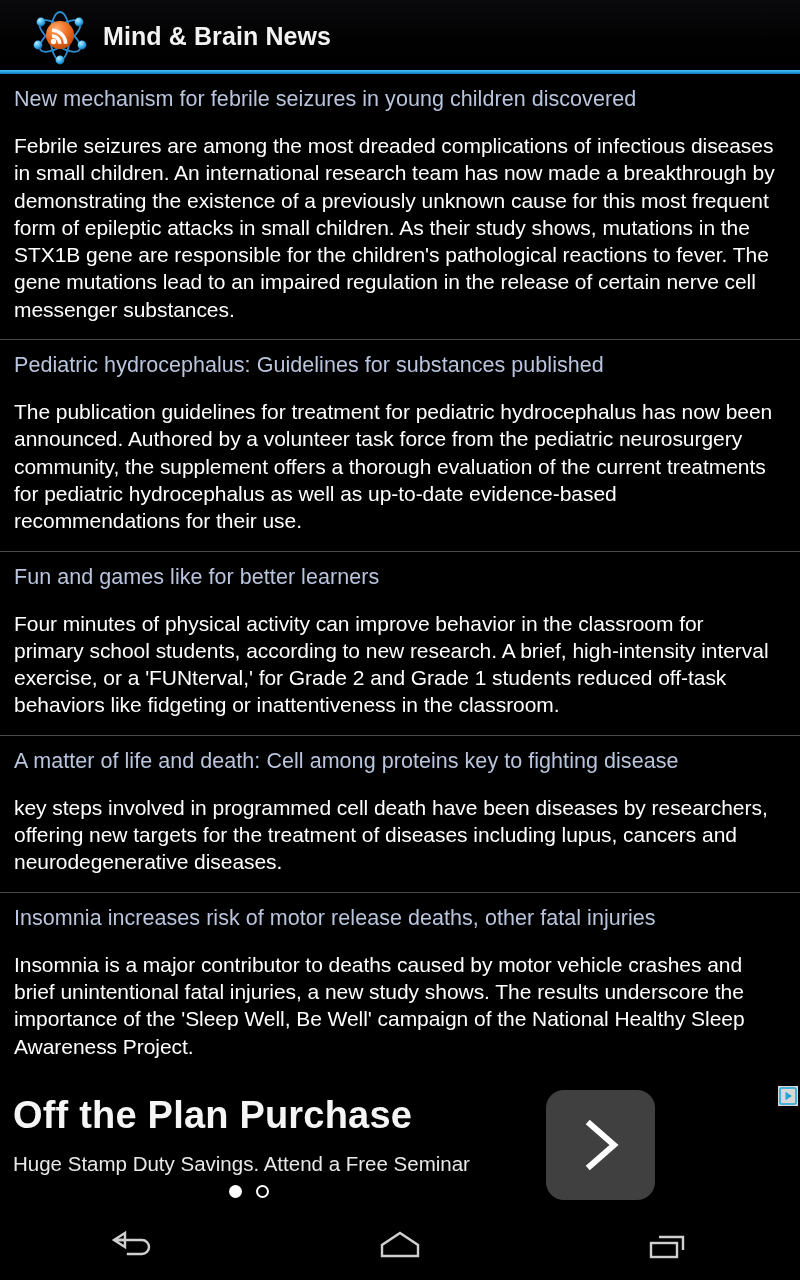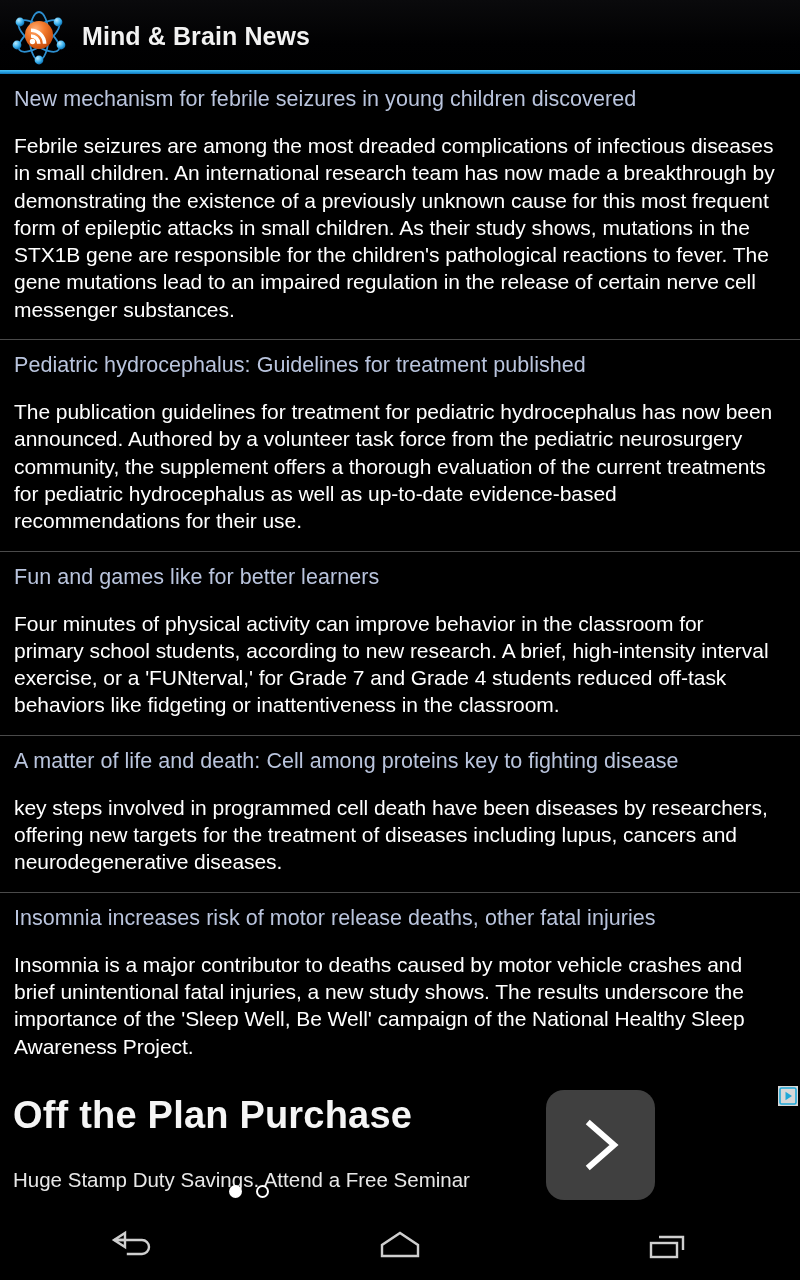--- a/index.html
+++ b/index.html
@@ -17,21 +17,21 @@
     position: relative;
   }
 
   
   #app-header {
     height: 72px;
     width: 800px;
     background: linear-gradient(180deg, #0a0a0c 0%, #010102 60%, #000000 100%);
     display: flex;
     align-items: center;
-    padding-left: 10px;
+    padding-left: 31px;
     position: relative;
   }
 
   #app-logo {
     width: 58px;
     height: 58px;
     flex: 0 0 58px;
     position: relative;
   }
 
@@ -107,21 +107,21 @@
     font-size: 38px;
     font-weight: bold;
     color: #f5f5f5;
     letter-spacing: 0.2px;
     white-space: nowrap;
   }
 
   #ad-subline {
     position: absolute;
     left: 13px;
-    top: 86px;
+    top: 70px;
     font-size: 20.5px;
     color: #e8e8e8;
     white-space: nowrap;
   }
 
   #ad-dots {
     position: absolute;
     left: 0;
     top: 103px;
     width: 497px;
@@ -230,28 +230,28 @@
 
 <div id="feed">
 
   <div class="article">
     <div class="article-title">New mechanism for febrile seizures in young children discovered</div>
     <div class="article-body">Febrile seizures are among the most dreaded complications of infectious diseases in small children. An international research team has now made a breakthrough by demonstrating the existence of a previously unknown cause for this most frequent form of epileptic attacks in small children. As their study shows, mutations in the STX1B gene are responsible for the children's pathological reactions to fever. The gene mutations lead to an impaired regulation in the release of certain nerve cell messenger substances.</div>
   </div>
   <div class="article-sep"></div>
 
   <div class="article">
-    <div class="article-title">Pediatric hydrocephalus: Guidelines for treatment published</div>
+    <div class="article-title">Pediatric hydrocephalus: Guidelines for substances published</div>
     <div class="article-body">The publication guidelines for treatment for pediatric hydrocephalus has now been announced. Authored by a volunteer task force from the pediatric neurosurgery community, the supplement offers a thorough evaluation of the current treatments for pediatric hydrocephalus as well as up-to-date evidence-based recommendations for their use.</div>
   </div>
   <div class="article-sep"></div>
 
   <div class="article">
     <div class="article-title">Fun and games like for better learners</div>
-    <div class="article-body">Four minutes of physical activity can improve behavior in the classroom for primary school students, according to new research. A brief, high-intensity interval exercise, or a 'FUNterval,' for Grade 7 and Grade 4 students reduced off-task behaviors like fidgeting or inattentiveness in the classroom.</div>
+    <div class="article-body">Four minutes of physical activity can improve behavior in the classroom for primary school students, according to new research. A brief, high-intensity interval exercise, or a 'FUNterval,' for Grade 2 and Grade 1 students reduced off-task behaviors like fidgeting or inattentiveness in the classroom.</div>
   </div>
   <div class="article-sep"></div>
 
   <div class="article">
     <div class="article-title">A matter of life and death: Cell among proteins key to fighting disease</div>
     <div class="article-body">key steps involved in programmed cell death have been diseases by researchers, offering new targets for the treatment of diseases including lupus, cancers and neurodegenerative diseases.</div>
   </div>
   <div class="article-sep"></div>
 
   <div class="article">

